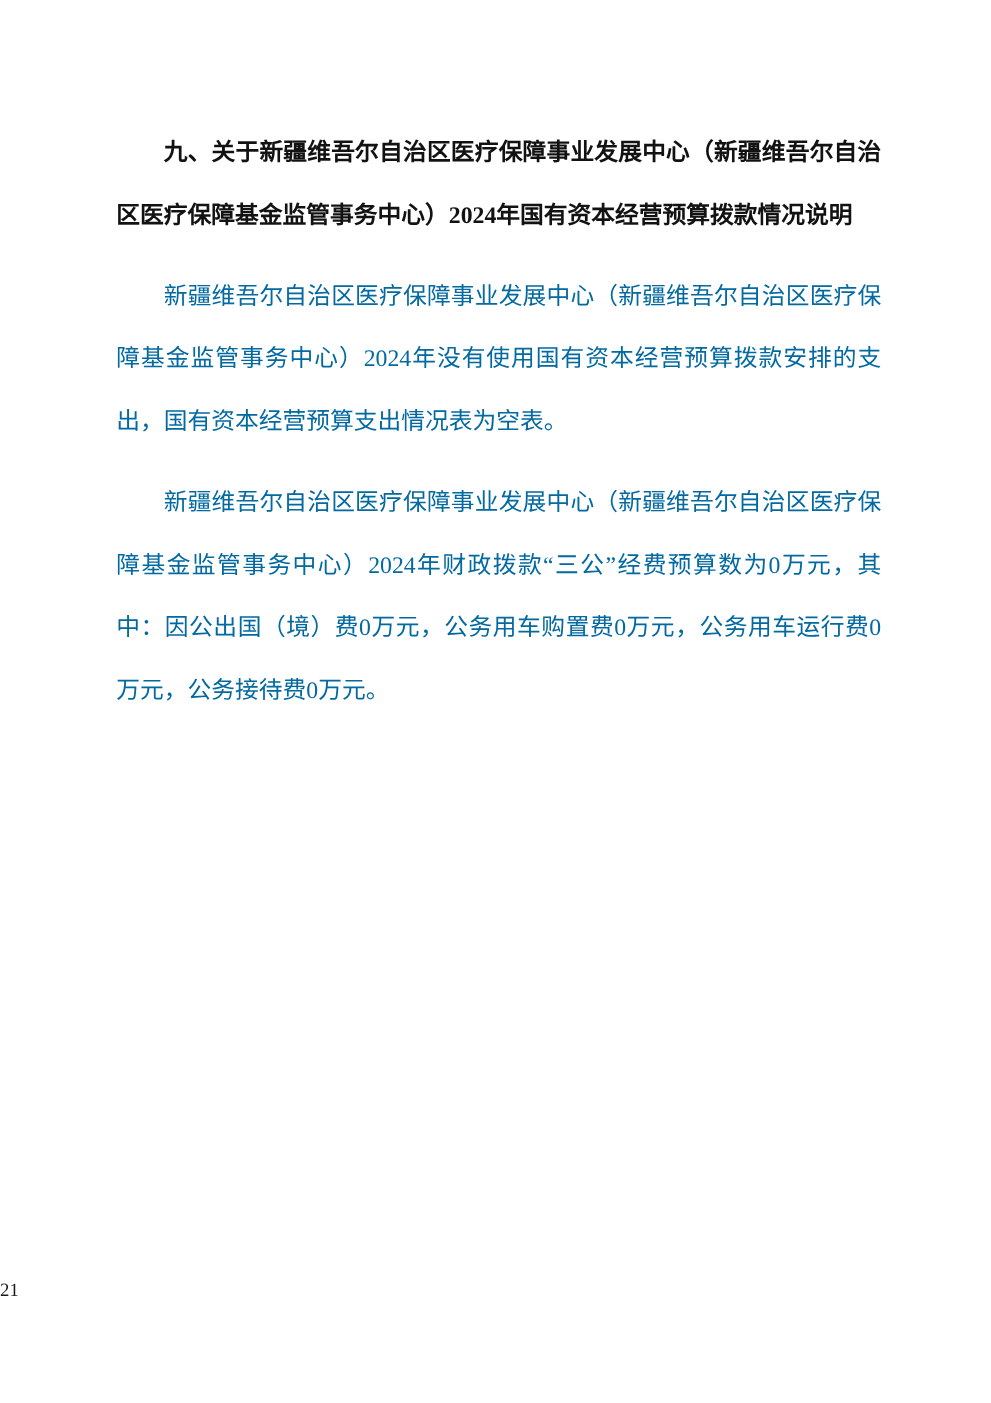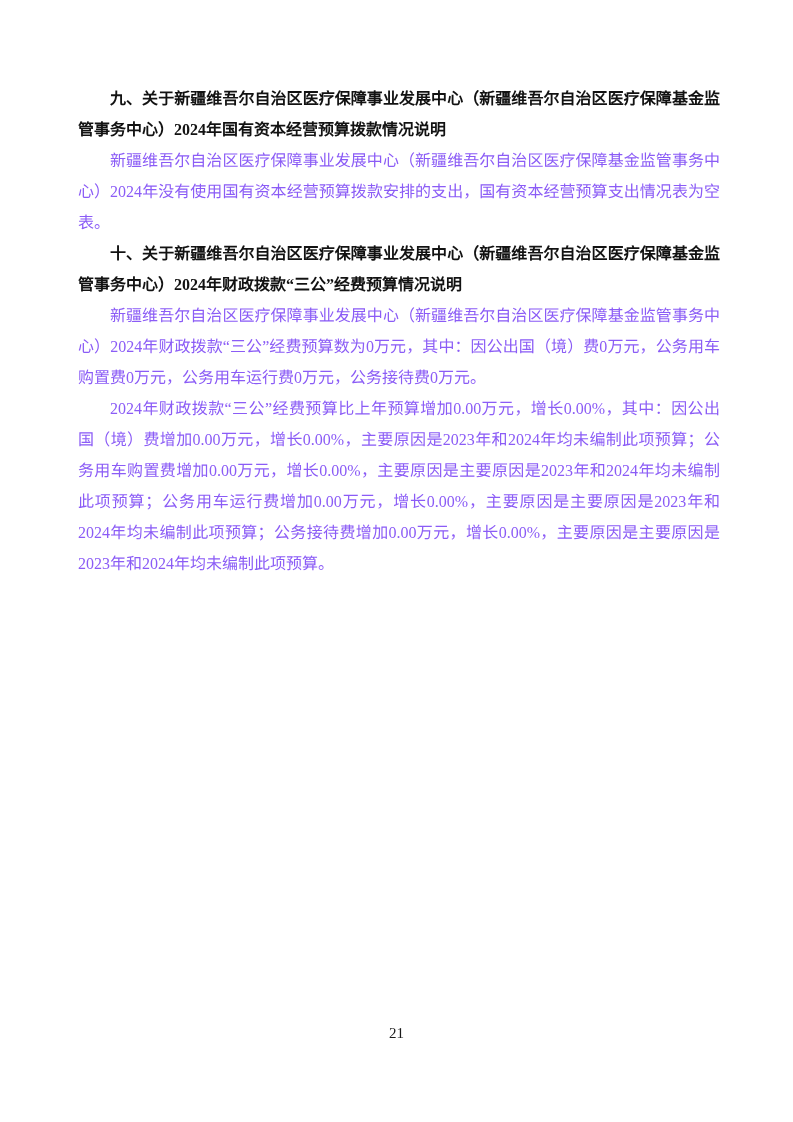--- a/index.html
+++ b/index.html
@@ -16,59 +16,56 @@
     position: relative;
     width: 793px;
     height: 1122px;
     box-sizing: border-box;
     padding: 83px 73px 0 78px;
     background: #ffffff;
     color: #1f1f1f;
     overflow: hidden;
   }
   .doc-heading, .doc-para {
-    margin: 0;
-    font-size: 16px;
-    line-height: 31px;
+    margin: 15px;
+    font-size: 19px;
+    line-height: 50px;
     text-align: justify;
     text-indent: 2em;
     word-break: normal;
   }
   .doc-heading {
     font-weight: 700;
     color: #121212;
   }
   .doc-para {
     font-weight: 400;
-    color: #8b5cf6;
+    color: #0369a1;
     font-family: Liberation Serif, serif;
   }
   .page-footer {
     position: absolute;
     left: 0;
     right: 0;
     top: 1024px;
-    text-align: center;
     font-size: 15px;
     line-height: 18px;
     color: #1a1a1a;
   }
 </style>
 </head>
 <body>
 
 <div class="page">
 
   <h2 class="doc-heading">九、关于新疆维吾尔自治区医疗保障事业发展中心（新疆维吾尔自治区医疗保障基金监管事务中心）2024年国有资本经营预算拨款情况说明</h2>
 
   <p class="doc-para">新疆维吾尔自治区医疗保障事业发展中心（新疆维吾尔自治区医疗保障基金监管事务中心）2024年没有使用国有资本经营预算拨款安排的支出，国有资本经营预算支出情况表为空表。</p>
 
-  <h2 class="doc-heading">十、关于新疆维吾尔自治区医疗保障事业发展中心（新疆维吾尔自治区医疗保障基金监管事务中心）2024年财政拨款“三公”经费预算情况说明</h2>
 
   <p class="doc-para">新疆维吾尔自治区医疗保障事业发展中心（新疆维吾尔自治区医疗保障基金监管事务中心）2024年财政拨款“三公”经费预算数为0万元，其中：因公出国（境）费0万元，公务用车购置费0万元，公务用车运行费0万元，公务接待费0万元。</p>
 
-  <p class="doc-para">2024年财政拨款“三公”经费预算比上年预算增加0.00万元，增长0.00%，其中：因公出国（境）费增加0.00万元，增长0.00%，主要原因是2023年和2024年均未编制此项预算；公务用车购置费增加0.00万元，增长0.00%，主要原因是主要原因是2023年和2024年均未编制此项预算；公务用车运行费增加0.00万元，增长0.00%，主要原因是主要原因是2023年和2024年均未编制此项预算；公务接待费增加0.00万元，增长0.00%，主要原因是主要原因是2023年和2024年均未编制此项预算。</p>
 
 
 
   <div class="page-footer">21</div>
 
 </div>
 
 </body></html>

